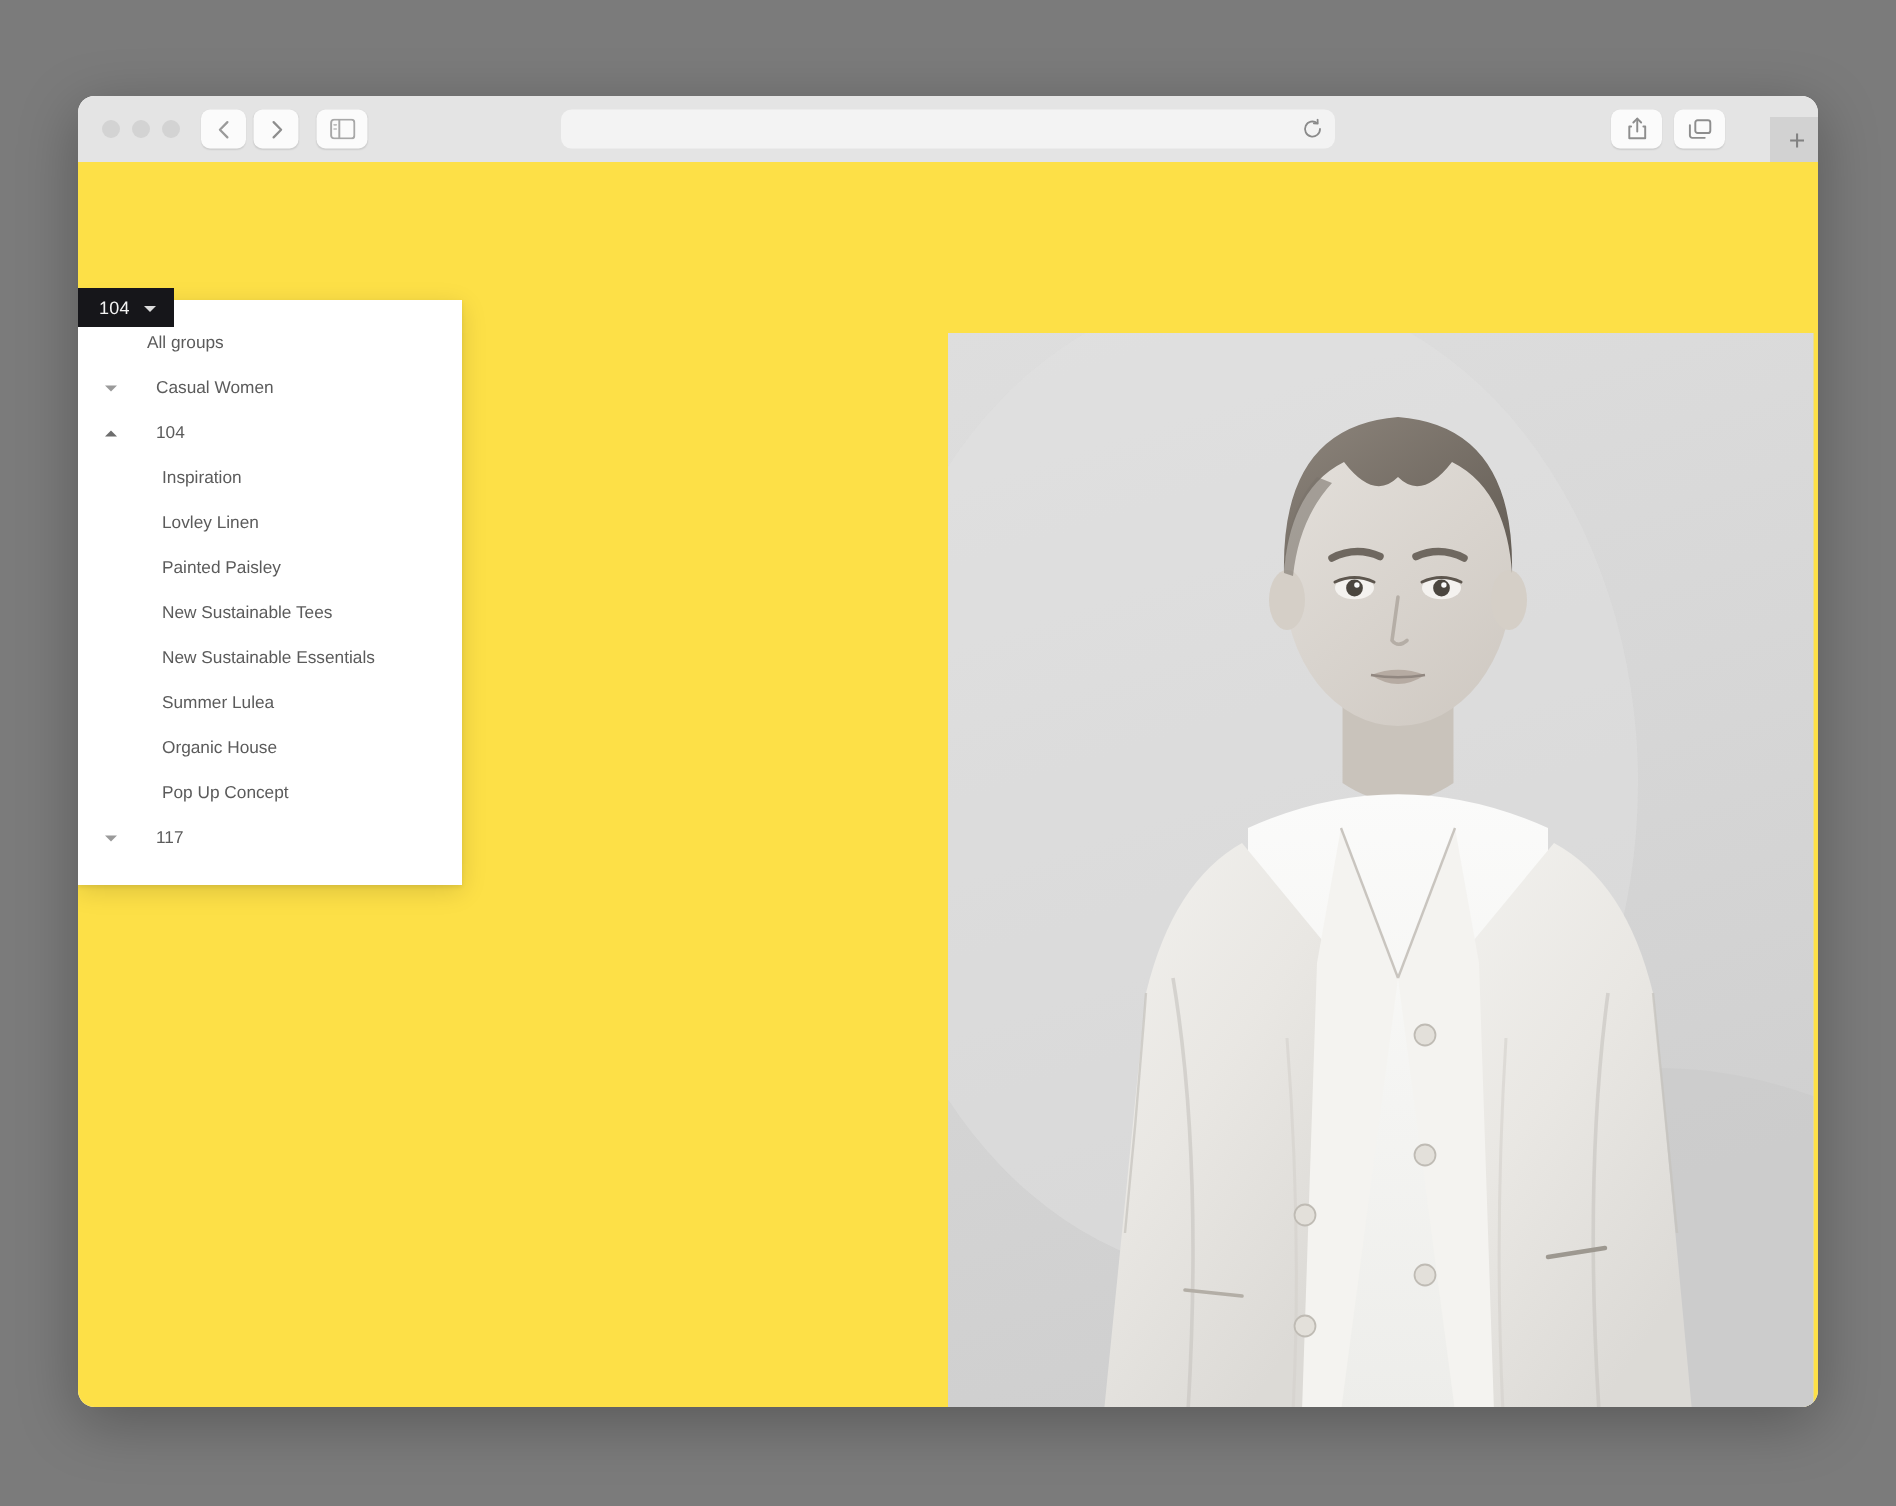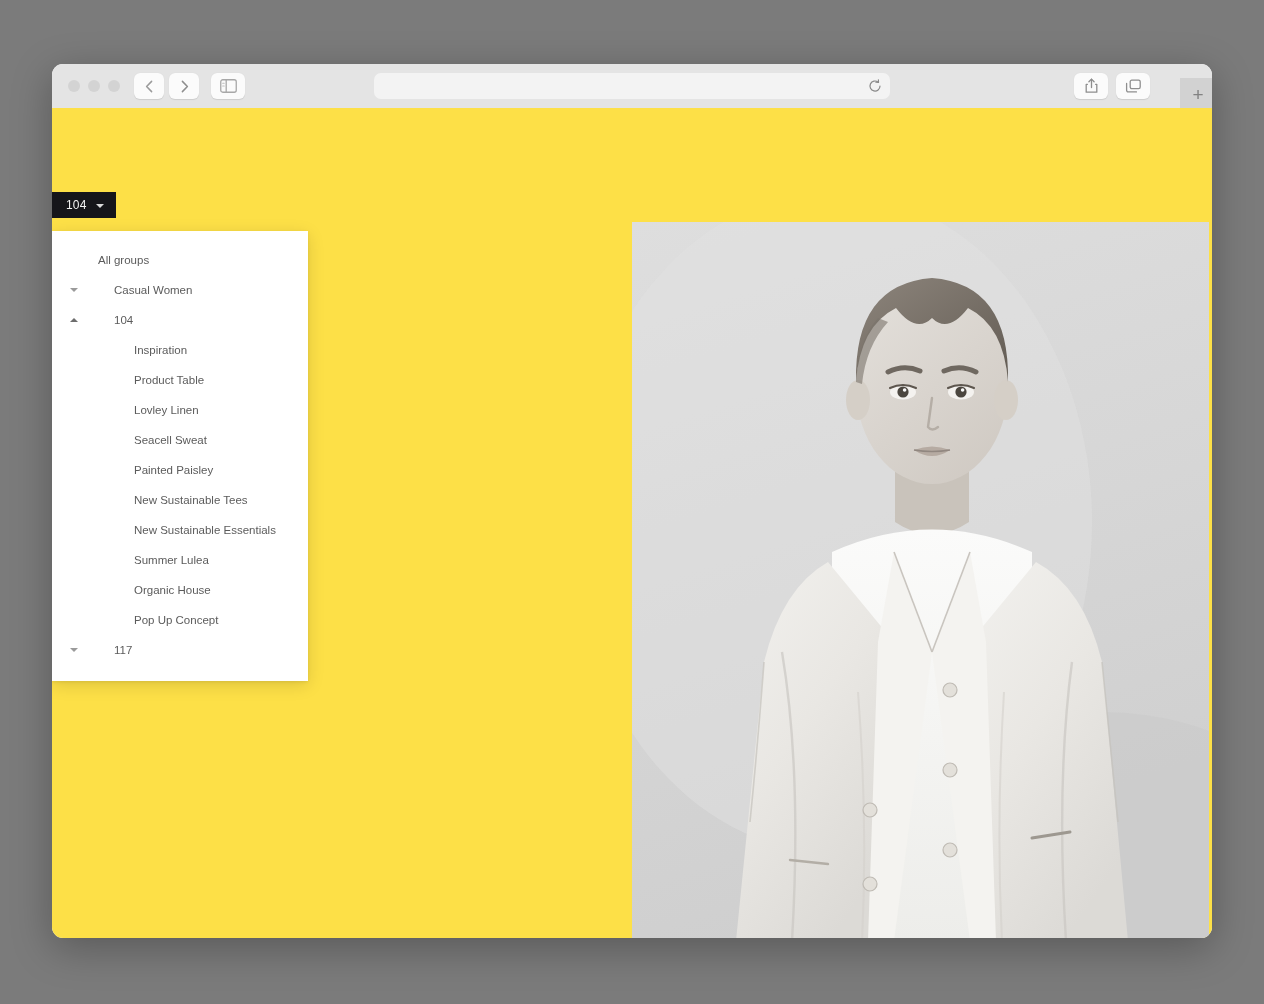--- a/index.html
+++ b/index.html
@@ -190,21 +190,21 @@
     border-left: 4px solid transparent;
     border-right: 4px solid transparent;
     border-top: 4px solid #dcdcdc;
     margin-top: 1px;
   }
 
   
   #group-dropdown {
     position: absolute;
     left: 0px;
-    top: 123px;
+    top: 92px;
     width: 256px;
     background: #ffffff;
     z-index: 30;
     padding: 14px 0 16px 0;
     box-shadow: 0 4px 16px rgba(0,0,0,0.13), 0 1px 3px rgba(0,0,0,0.08);
   }
 
   .dd-row {
     display: flex;
     align-items: center;
@@ -228,24 +228,24 @@
     width: 0; height: 0;
     border-left: 4.5px solid transparent;
     border-right: 4.5px solid transparent;
   }
   .dd-tri i.down { border-top: 4.5px solid #9a9a9a; }
   .dd-tri i.up   { border-bottom: 4.5px solid #6d6d6d; }
 
   
   .lvl-0 { padding-left: 18px; }
   .lvl-0 .dd-label { margin-left: 0px; }
-  .lvl-1 .dd-label { margin-left: 16px; }
+  .lvl-1 .dd-label { margin-left: 6px; }
   .lvl-2 { padding-left: 56px; }
 
-  .dd-label { white-space: nowrap; margin-left: 26px; }
+  .dd-label { white-space: nowrap; }
 </style>
 </head>
 <body>
 
 <div id="desktop">
 
   <div id="browser-window">
 
     <div id="toolbar">
 
@@ -417,27 +417,21 @@
           <div class="dd-row lvl-1">
             <span class="dd-tri">
               <i class="up"></i>
             </span>
             <span class="dd-label">104</span>
           </div>
           <div class="dd-row lvl-2">
             <span class="dd-label">Inspiration</span>
           </div>
           <div class="dd-row lvl-2">
-            <span class="dd-label">Product Table</span>
-          </div>
-          <div class="dd-row lvl-2">
             <span class="dd-label">Lovley Linen</span>
-          </div>
-          <div class="dd-row lvl-2">
-            <span class="dd-label">Seacell Sweat</span>
           </div>
           <div class="dd-row lvl-2">
             <span class="dd-label">Painted Paisley</span>
           </div>
           <div class="dd-row lvl-2">
             <span class="dd-label">New Sustainable Tees</span>
           </div>
           <div class="dd-row lvl-2">
             <span class="dd-label">New Sustainable Essentials</span>
           </div>

